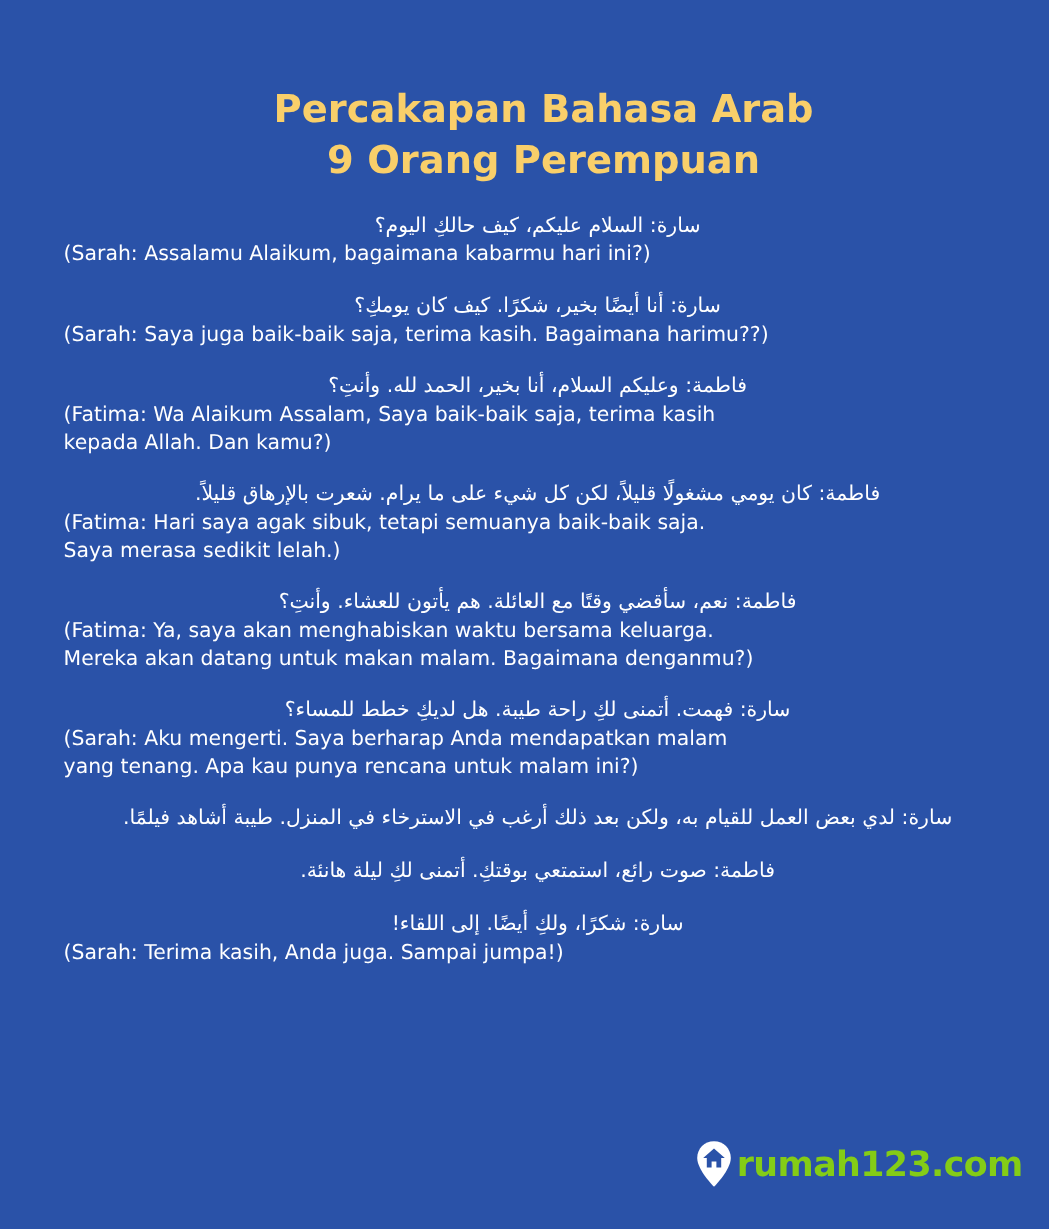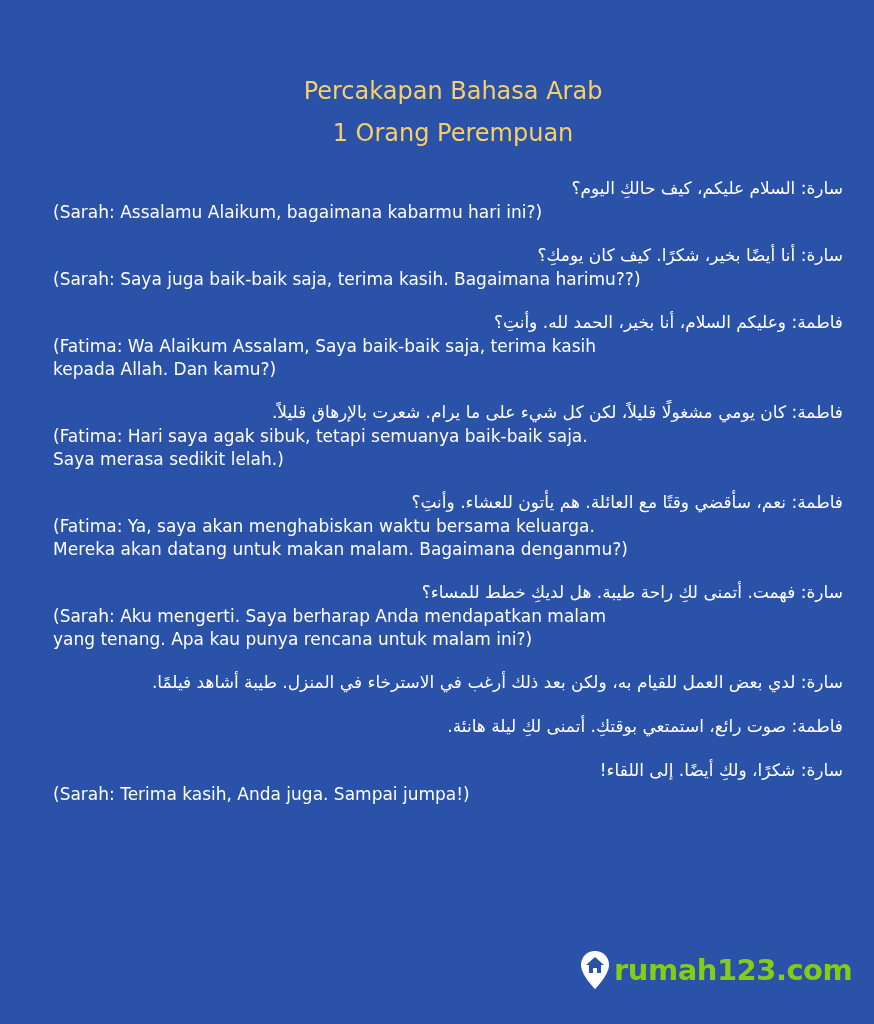--- a/index.html
+++ b/index.html
@@ -19,39 +19,39 @@
       position: absolute;
       top: 70px;
       left: 0;
       width: 874px;
       text-align: center;
     }
     .title-line {
       display: block;
       color: #f9cf6a;
       font-family: "DejaVu Sans", sans-serif;
-      font-weight: normal;
-      font-size: 24px;
+      font-weight: bold;
+      font-size: 32px;
       line-height: 42px;
       padding-left: 32px;
     }
     .dialogue {
       position: absolute;
       top: 176px;
       left: 53px;
       width: 790px;
     }
     .turn {
       margin-bottom: 19px;
     }
     .arabic {
       display: block;
       direction: rtl;
       unicode-bidi: plaintext;
-      text-align: right;
+      text-align: center;
       font-family: "DejaVu Sans", sans-serif;
       font-size: 17px;
       line-height: 25px;
       height: 25px;
       white-space: nowrap;
     }
     .arabic-wrap {
       display: inline-block;
       direction: rtl;
     }
@@ -81,21 +81,21 @@
       font-size: 29px;
       color: #84cc16;
       letter-spacing: -0.5px;
     }
   </style>
 </head>
 <body>
 
 <div class="title-block">
   <span class="title-line">Percakapan Bahasa Arab</span>
-  <span class="title-line">1 Orang Perempuan</span>
+  <span class="title-line">9 Orang Perempuan</span>
 </div>
 
 <div class="dialogue">
   <div class="turn">
     <span class="arabic"><span class="arabic-wrap">سارة: السلام عليكم، كيف حالكِ اليوم؟</span></span>
     <span class="translation">(Sarah: Assalamu Alaikum, bagaimana kabarmu hari ini?)</span>
   </div>
   <div class="turn">
     <span class="arabic"><span class="arabic-wrap">سارة: أنا أيضًا بخير، شكرًا. كيف كان يومكِ؟</span></span>
     <span class="translation">(Sarah: Saya juga baik-baik saja, terima kasih. Bagaimana harimu??)</span>

